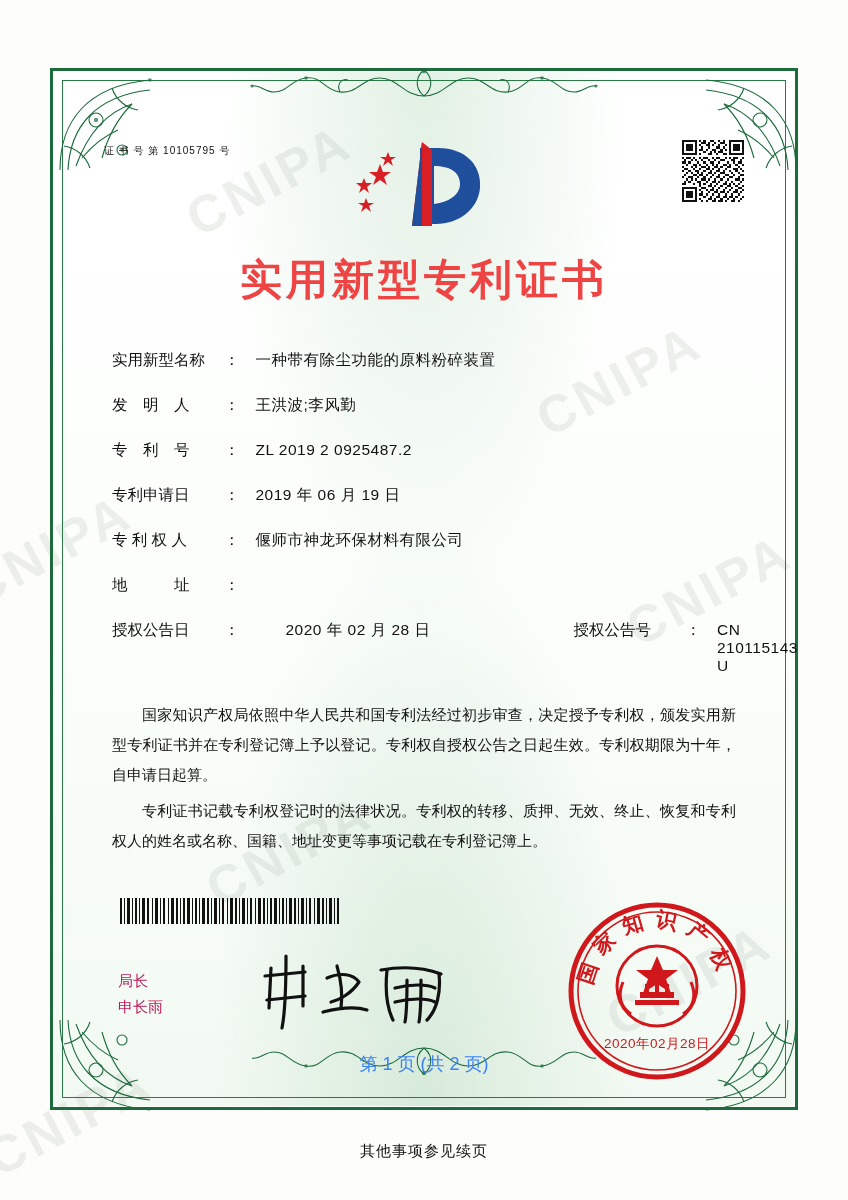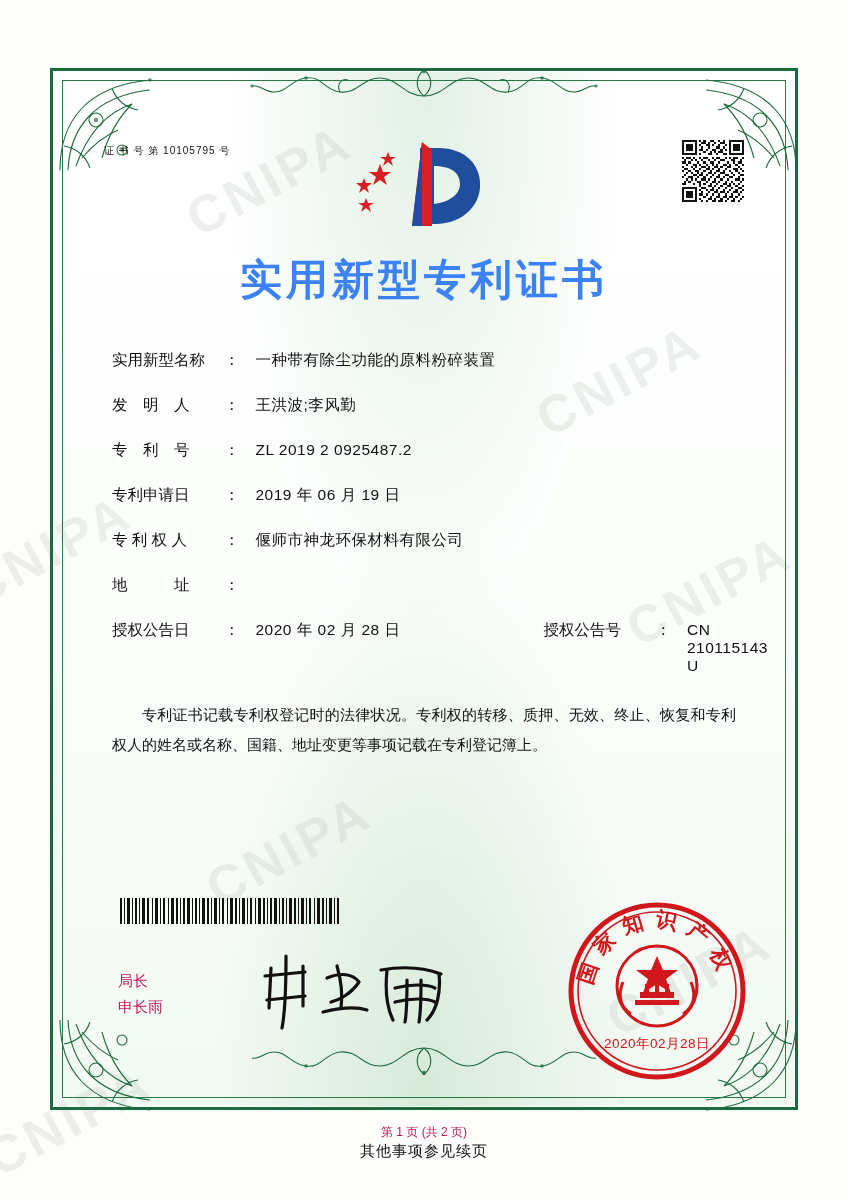--- a/index.html
+++ b/index.html
@@ -127,21 +127,21 @@
   .doc-title {
     position: absolute;
     left: 0;
     right: 0;
     top: 252px;
     text-align: center;
     font-family: "DejaVu Serif", "Liberation Serif", serif;
     font-size: 42px;
     font-weight: bold;
     letter-spacing: 4px;
-    color: #3b82f6;
+    color: #ef4444;
     z-index: 5;
   }
 
   
   .fields {
     position: absolute;
     left: 112px;
     top: 350px;
     width: 620px;
     z-index: 5;
@@ -160,21 +160,21 @@
     letter-spacing: 0px;
     white-space: pre;
   }
   .field-colon {
     flex: 0 0 10px;
   }
   .field-value {
     flex: 1;
     letter-spacing: 0.5px;
   }
-  .field-row.dual .field-value { flex: 0 0 250px; }
+  .field-row.dual .field-value { flex: 0 0 250px; margin-left: 30px; }
   .field-label2 {
     flex: 0 0 96px;
     margin-left: 22px;
   }
   .field-value2 { flex: 1; letter-spacing: .5px; }
 
   
   .paragraphs {
     position: absolute;
     left: 112px;
@@ -240,24 +240,24 @@
     letter-spacing: 0.5px;
     z-index: 7;
     font-family: "Liberation Sans", sans-serif;
   }
 
   
   .page-no {
     position: absolute;
     left: 0;
     right: 0;
-    top: 1124px;
+    top: 1052px;
     text-align: center;
-    font-size: 12px;
-    color: #be185d;
+    font-size: 18px;
+    color: #3b82f6;
     z-index: 5;
   }
   .footer-note {
     position: absolute;
     left: 0;
     right: 0;
     top: 1142px;
     text-align: center;
     font-size: 15px;
     letter-spacing: 1px;
@@ -668,20 +668,21 @@
       <span class="field-label">授权公告日</span>
       <span class="field-colon">：</span>
       <span class="field-value">2020 年 02 月 28 日</span>
       <span class="field-label2">授权公告号</span>
       <span class="field-colon">：</span>
       <span class="field-value2">CN 210115143 U</span>
     </div>
   </div>
 
   <div class="paragraphs">
+    <p>国家知识产权局依照中华人民共和国专利法经过初步审查，决定授予专利权，颁发实用新型专利证书并在专利登记簿上予以登记。专利权自授权公告之日起生效。专利权期限为十年，自申请日起算。</p>
     <p>专利证书记载专利权登记时的法律状况。专利权的转移、质押、无效、终止、恢复和专利权人的姓名或名称、国籍、地址变更等事项记载在专利登记簿上。</p>
   </div>
 
   <svg class="barcode" viewBox="0 0 222 26" shape-rendering="crispEdges">
     <g fill="#111111">
       <rect x="0" y="0" width="2" height="26"></rect>
         <rect x="4" y="0" width="1" height="26"></rect>
       <rect x="7" y="0" width="3" height="26"></rect>
         <rect x="12" y="0" width="1" height="26"></rect>
       <rect x="15" y="0" width="2" height="26"></rect>

